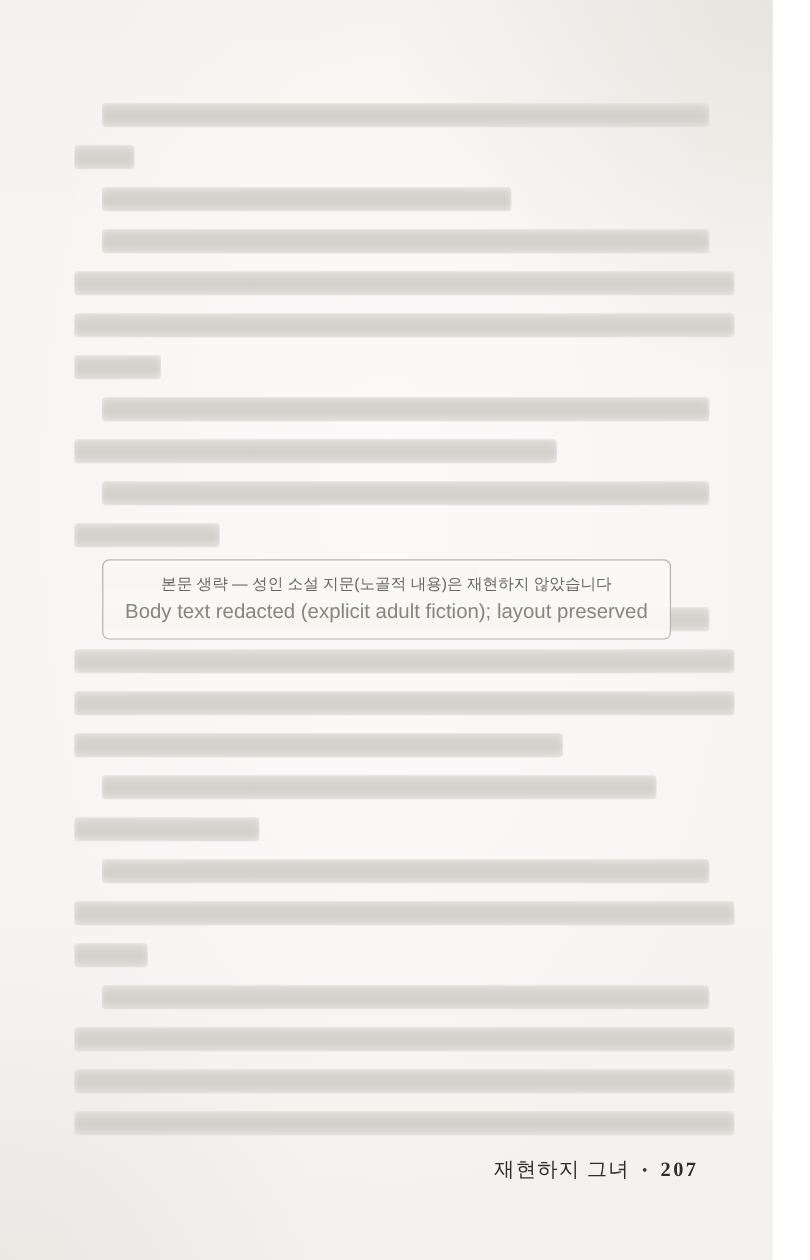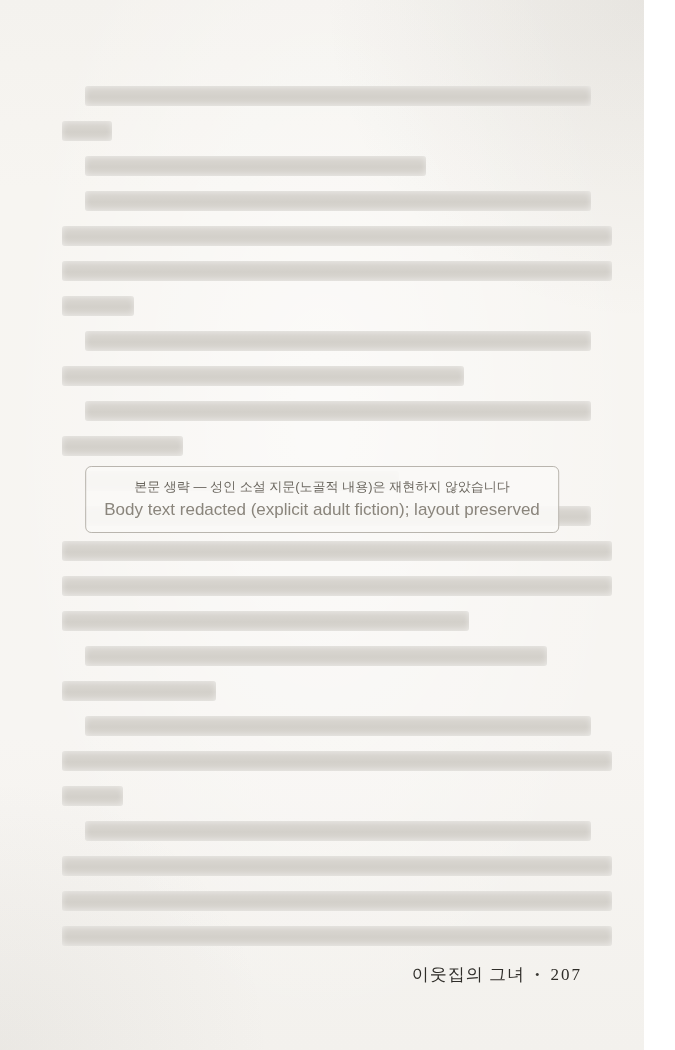--- a/index.html
+++ b/index.html
@@ -73,20 +73,21 @@
   }
   .page-footer .sep {
     display: inline-block;
     margin: 0 10px;
     font-size: 13px;
     vertical-align: 1px;
     color: #3a3833;
   }
   .page-footer .num {
     letter-spacing: 2px;
+    font-weight: bold;
   }
 </style>
 </head>
 <body>
 
 <div class="page">
 
   <div class="text-block" id="text-block">
       <div class="text-line indent" style="width: 92%;"></div>
       <div class="text-line" style="width: 9%;"></div>
@@ -114,16 +115,16 @@
       <div class="text-line" style="width: 100%;"></div>
       <div class="text-line" style="width: 100%;"></div>
     </div>
 
   <div class="redaction-notice">
     <span>본문 생략 — 성인 소설 지문(노골적 내용)은 재현하지 않았습니다</span>
     <span class="en">Body text redacted (explicit adult fiction); layout preserved</span>
   </div>
 
   <div class="page-footer">
-    <span>이웃집의 그녀</span><span class="sep">•</span><span class="num">207</span>
+    <span>재현하지 그녀</span><span class="sep">•</span><span class="num">207</span>
   </div>
 
 </div>
 
 </body></html>

